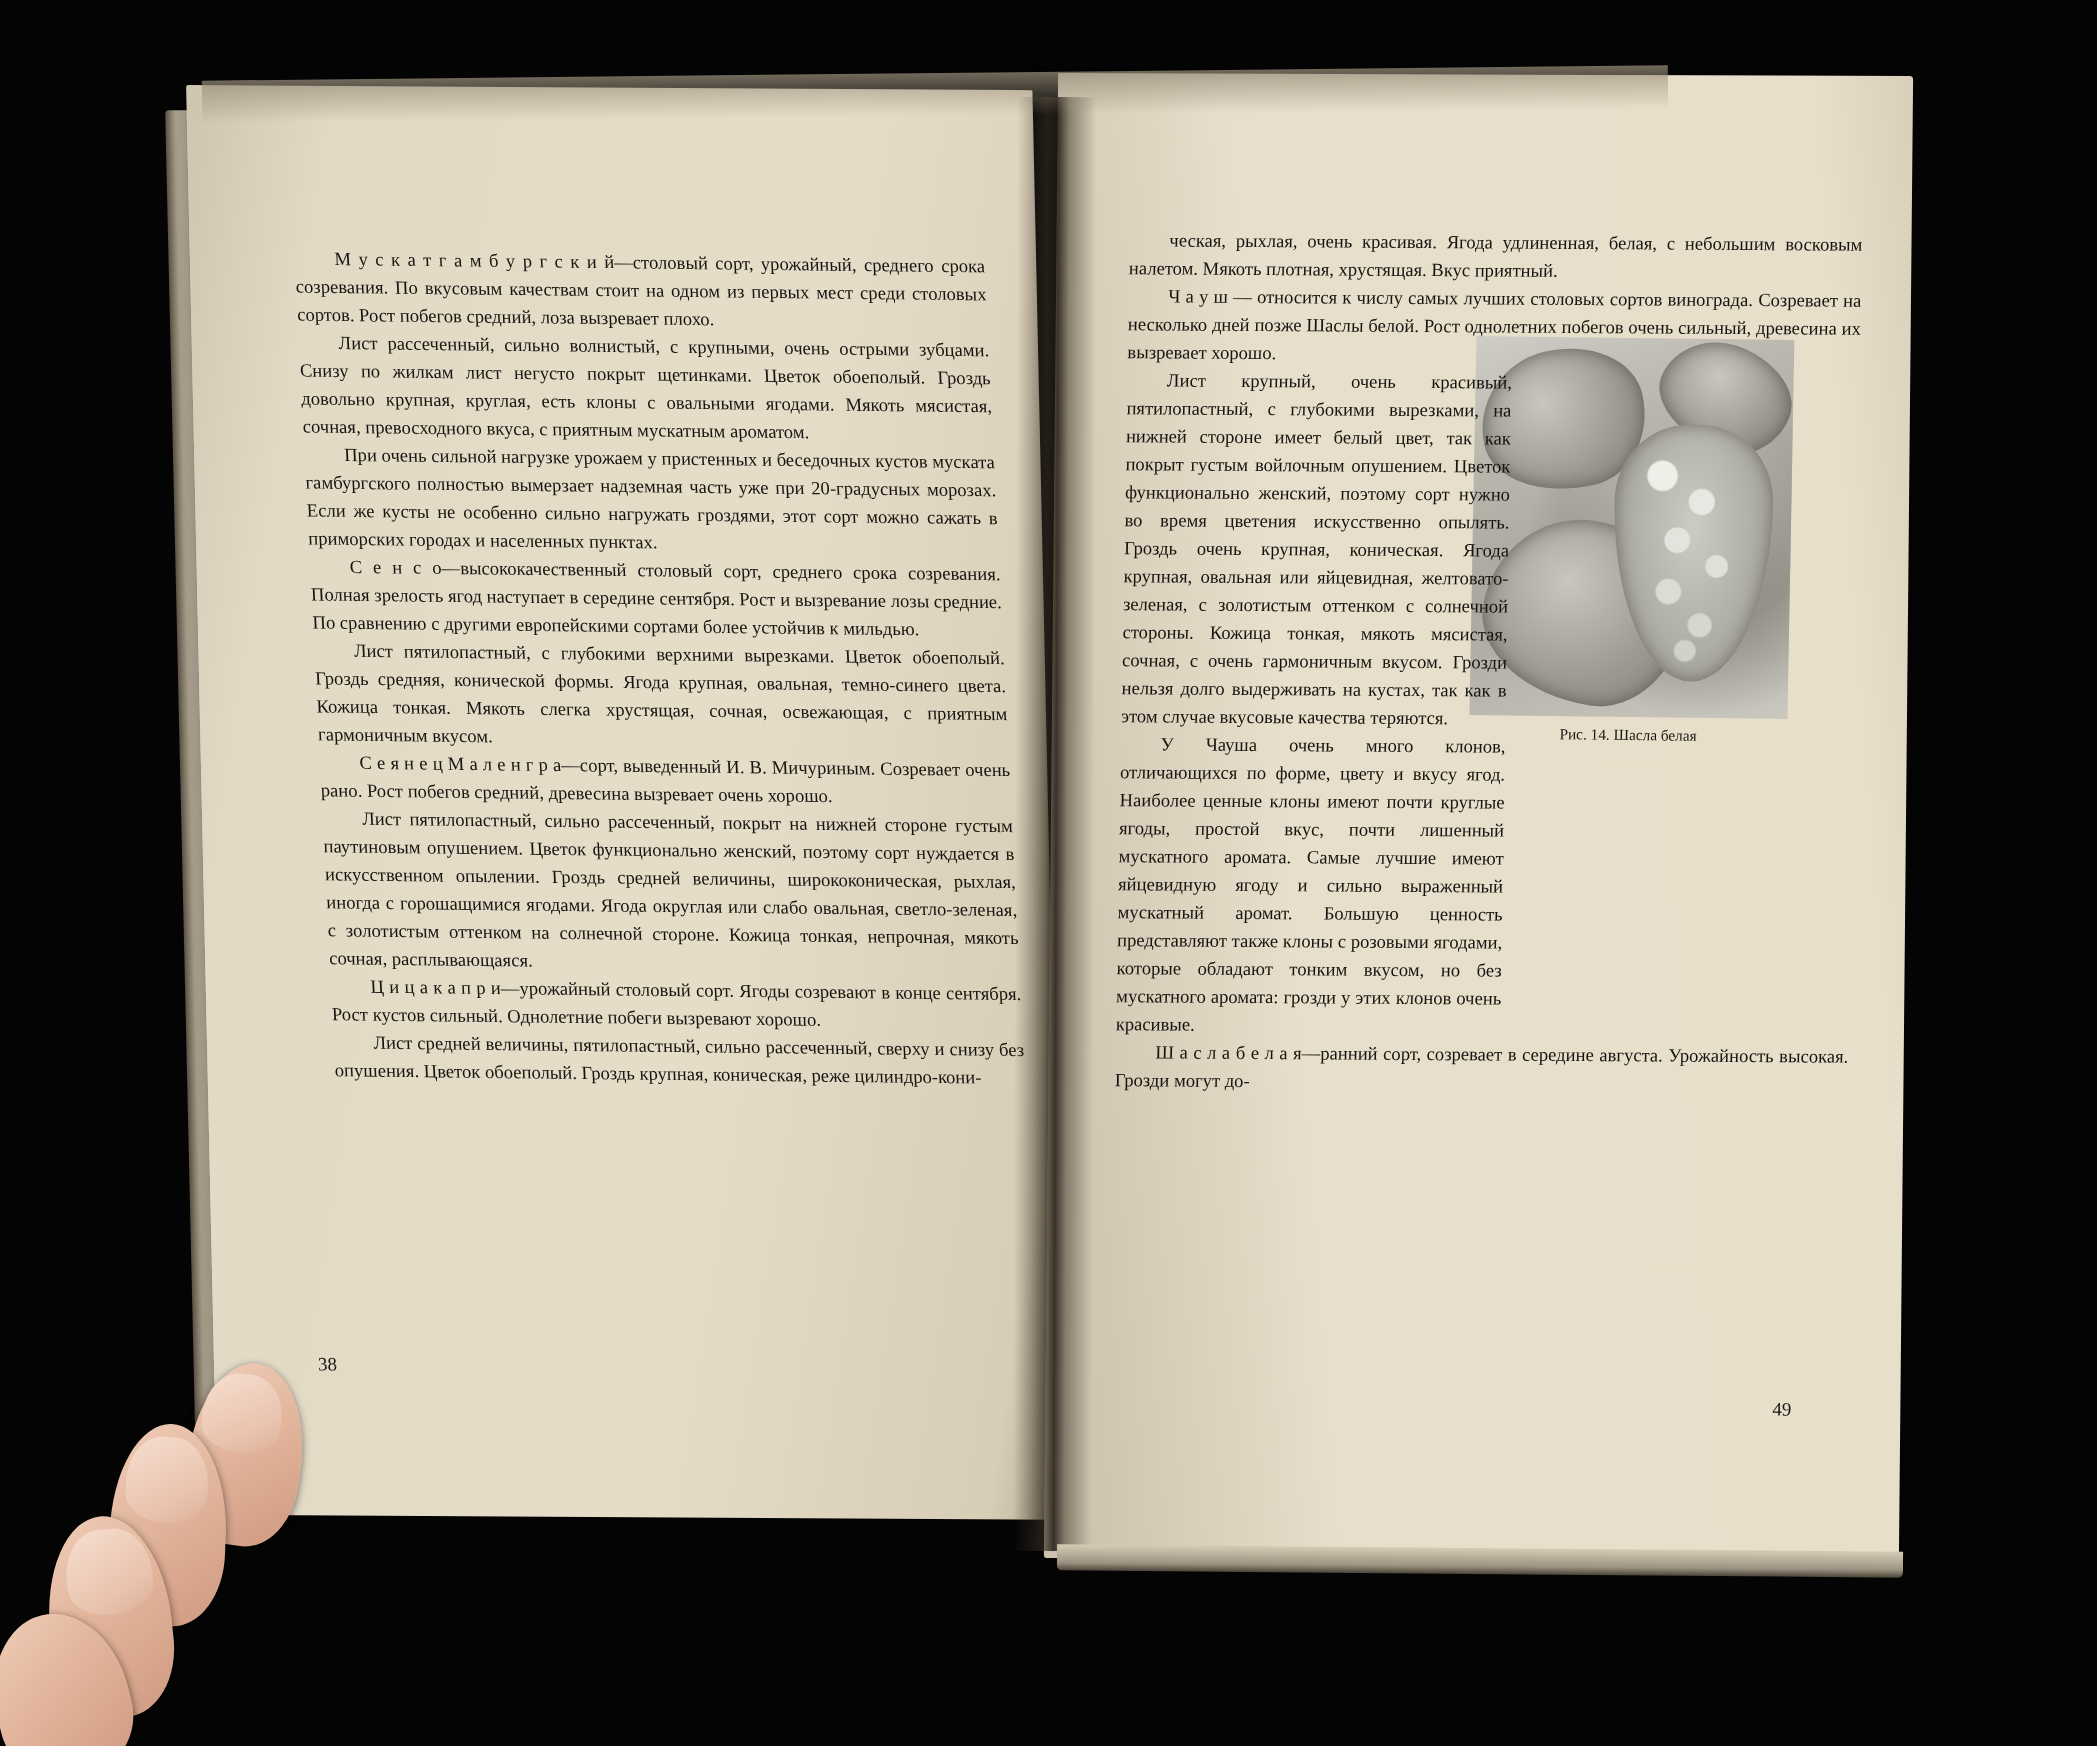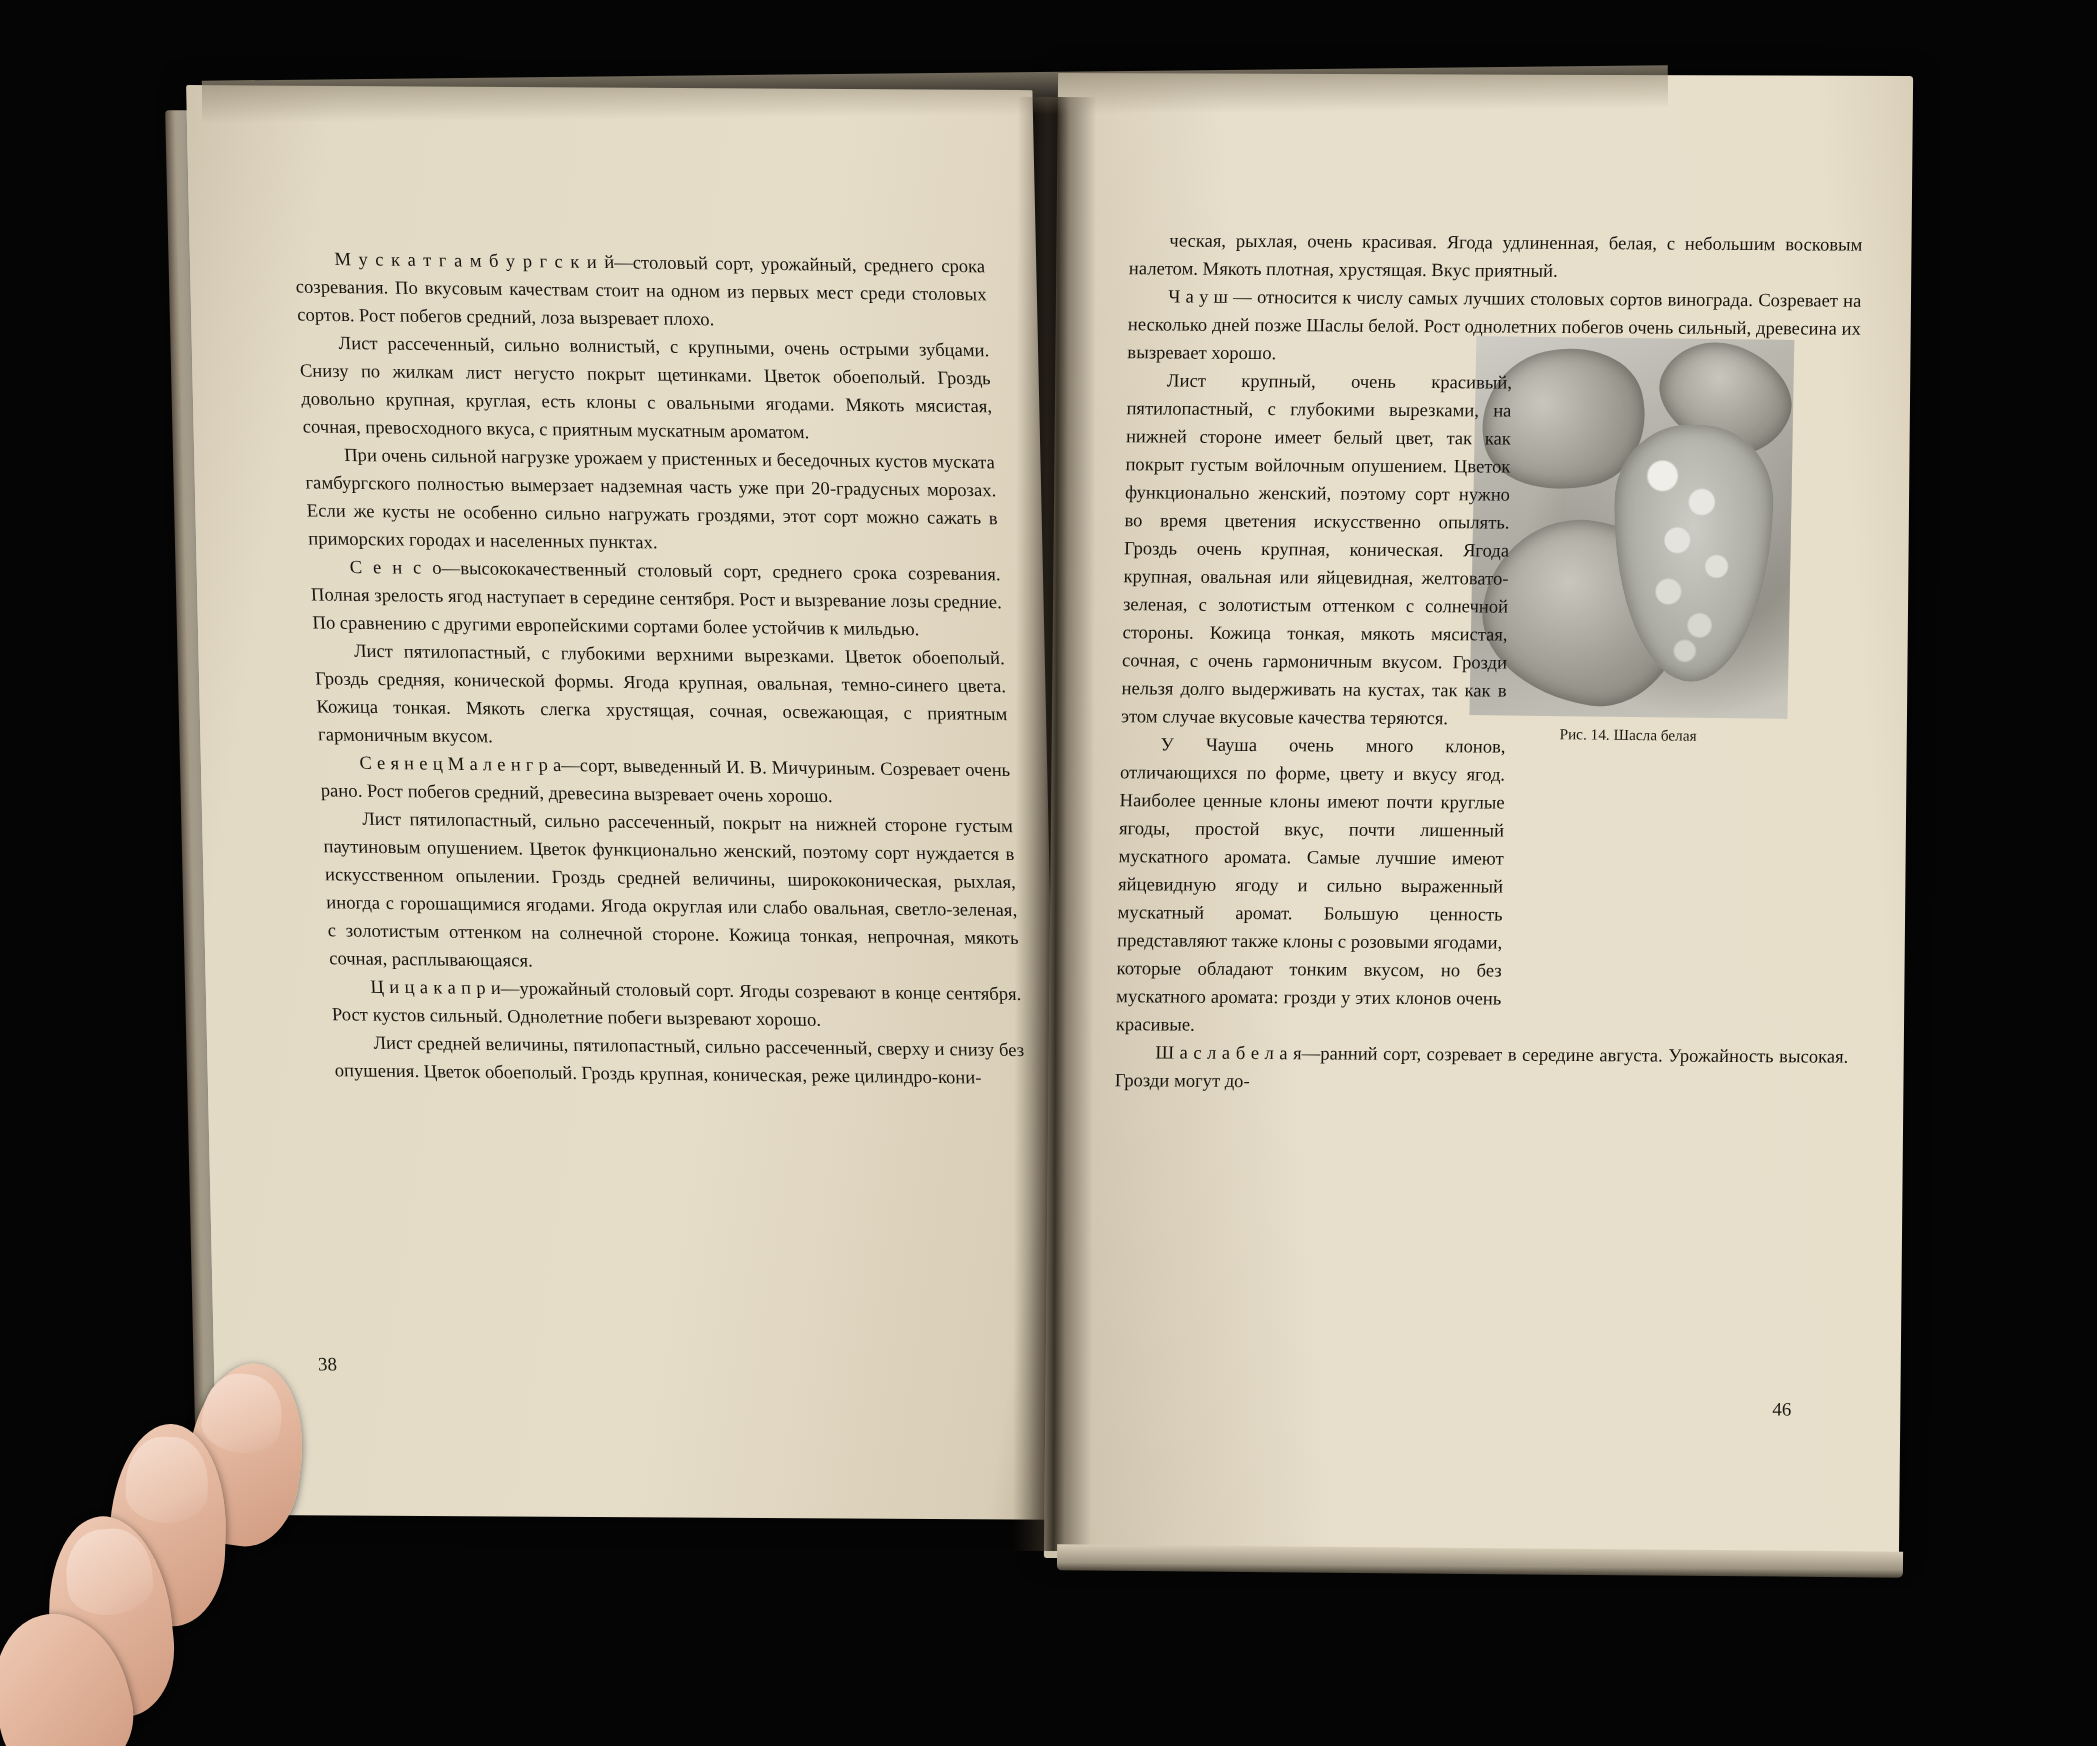--- a/index.html
+++ b/index.html
@@ -191,21 +191,21 @@
       </div>
 
       <div class="col col-right">
         <p>ческая, рыхлая, очень красивая. Ягода удлиненная, белая, с небольшим восковым налетом. Мякоть плотная, хрустящая. Вкус приятный.</p>
         <p>Ч а у ш — относится к числу самых лучших столовых сортов винограда. Созревает на несколько дней позже Шаслы белой. Рост однолетних побегов очень сильный, древесина их вызревает хорошо.</p>
         <p style="width:385px;">Лист крупный, очень красивый, пятилопастный, с глубокими вырезками, на нижней стороне имеет белый цвет, так как покрыт густым войлочным опушением. Цветок функционально женский, поэтому сорт нужно во время цветения искусственно опылять. Гроздь очень крупная, коническая. Ягода крупная, овальная или яйцевидная, желтовато-зеленая, с золотистым оттенком с солнечной стороны. Кожица тонкая, мякоть мясистая, сочная, с очень гармоничным вкусом. Грозди нельзя долго выдерживать на кустах, так как в этом случае вкусовые качества теряются.</p>
         <p style="width:385px;">У Чауша очень много клонов, отличающихся по форме, цвету и вкусу ягод. Наиболее ценные клоны имеют почти круглые ягоды, простой вкус, почти лишенный мускатного аромата. Самые лучшие имеют яйцевидную ягоду и сильно выраженный мускатный аромат. Большую ценность представляют также клоны с розовыми ягодами, которые обладают тонким вкусом, но без мускатного аромата: грозди у этих клонов очень красивые.</p>
         <p>Ш а с л а  б е л а я—ранний сорт, созревает в середине августа. Урожайность высокая. Грозди могут до-</p>
       </div>
 
-      <div class="pgnum pgnum-right">46</div>
+      <div class="pgnum pgnum-right">49</div>
     </div>
 
     <div class="gutter"></div>
     <div class="edge edge-bottom"></div>
   </div>
 
   <div class="topband"></div>
 
   <div class="hand">
     <div class="finger f1"></div>

